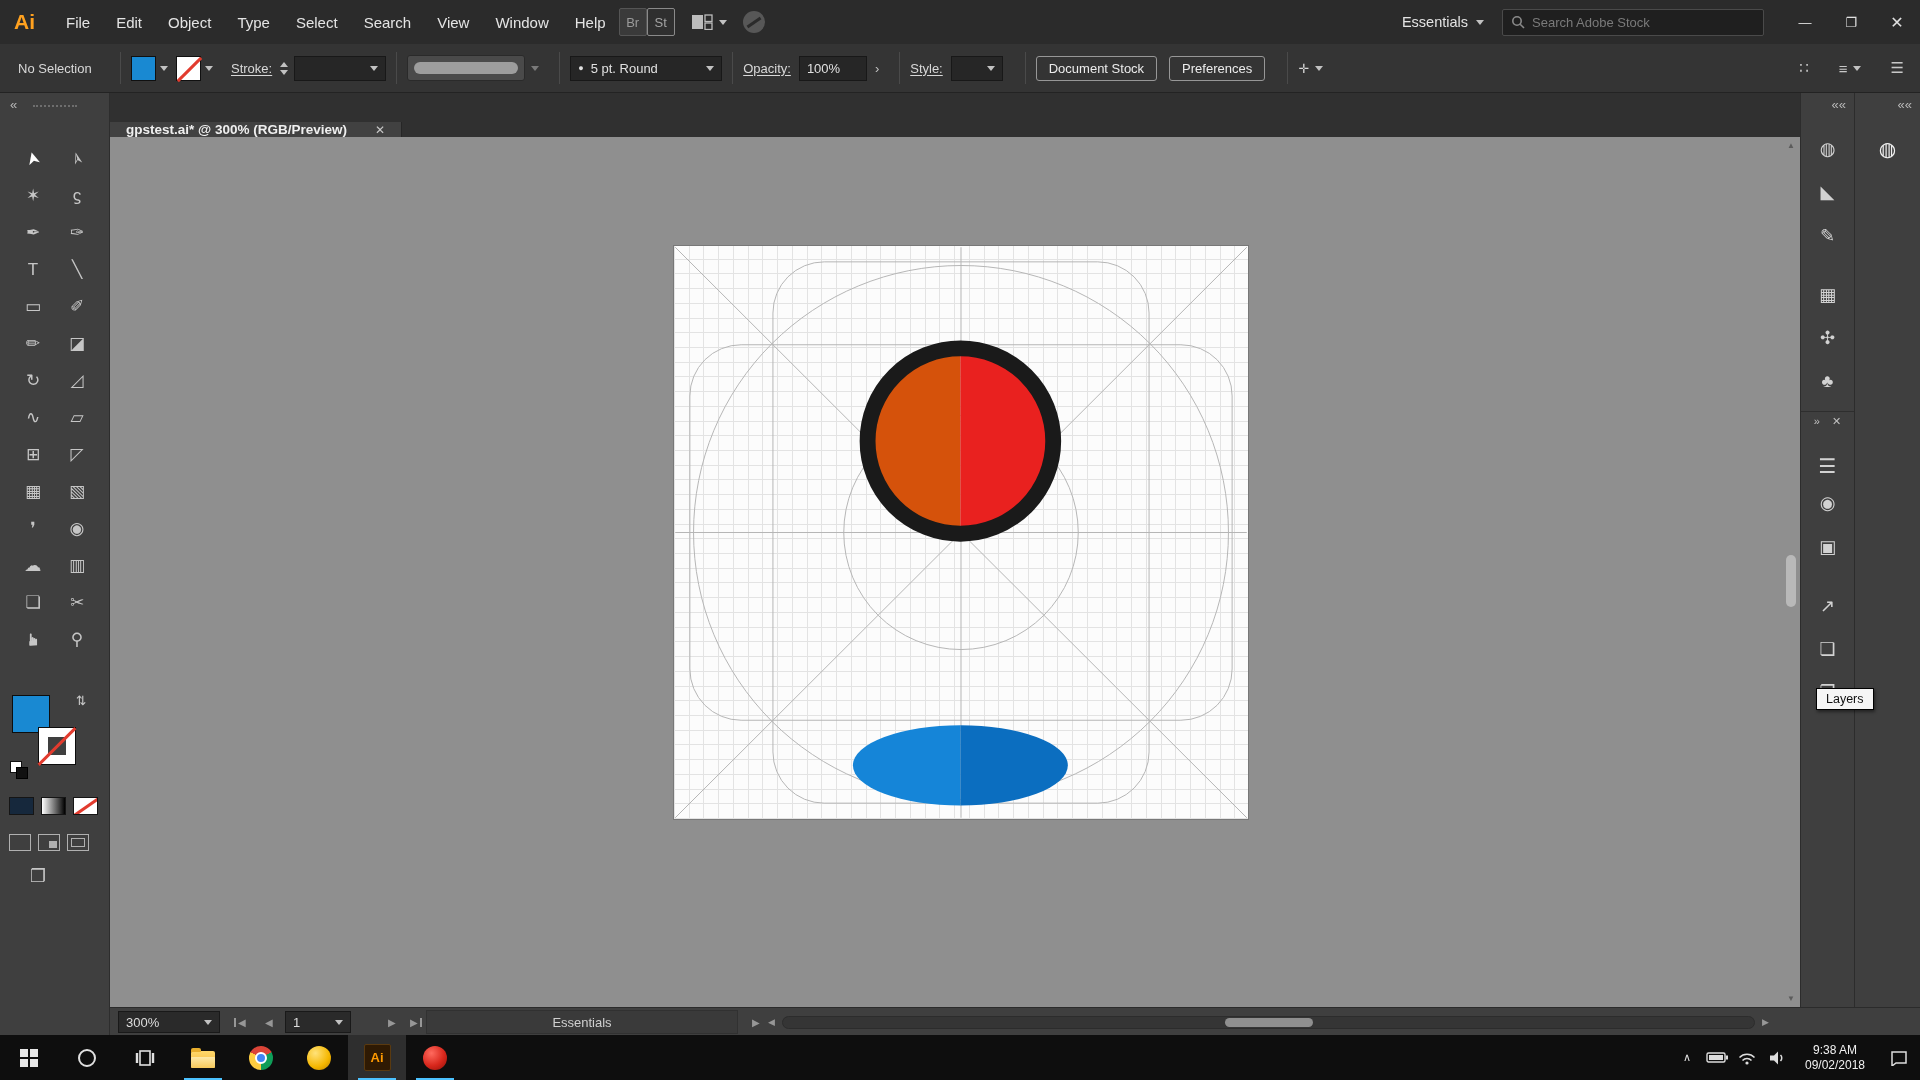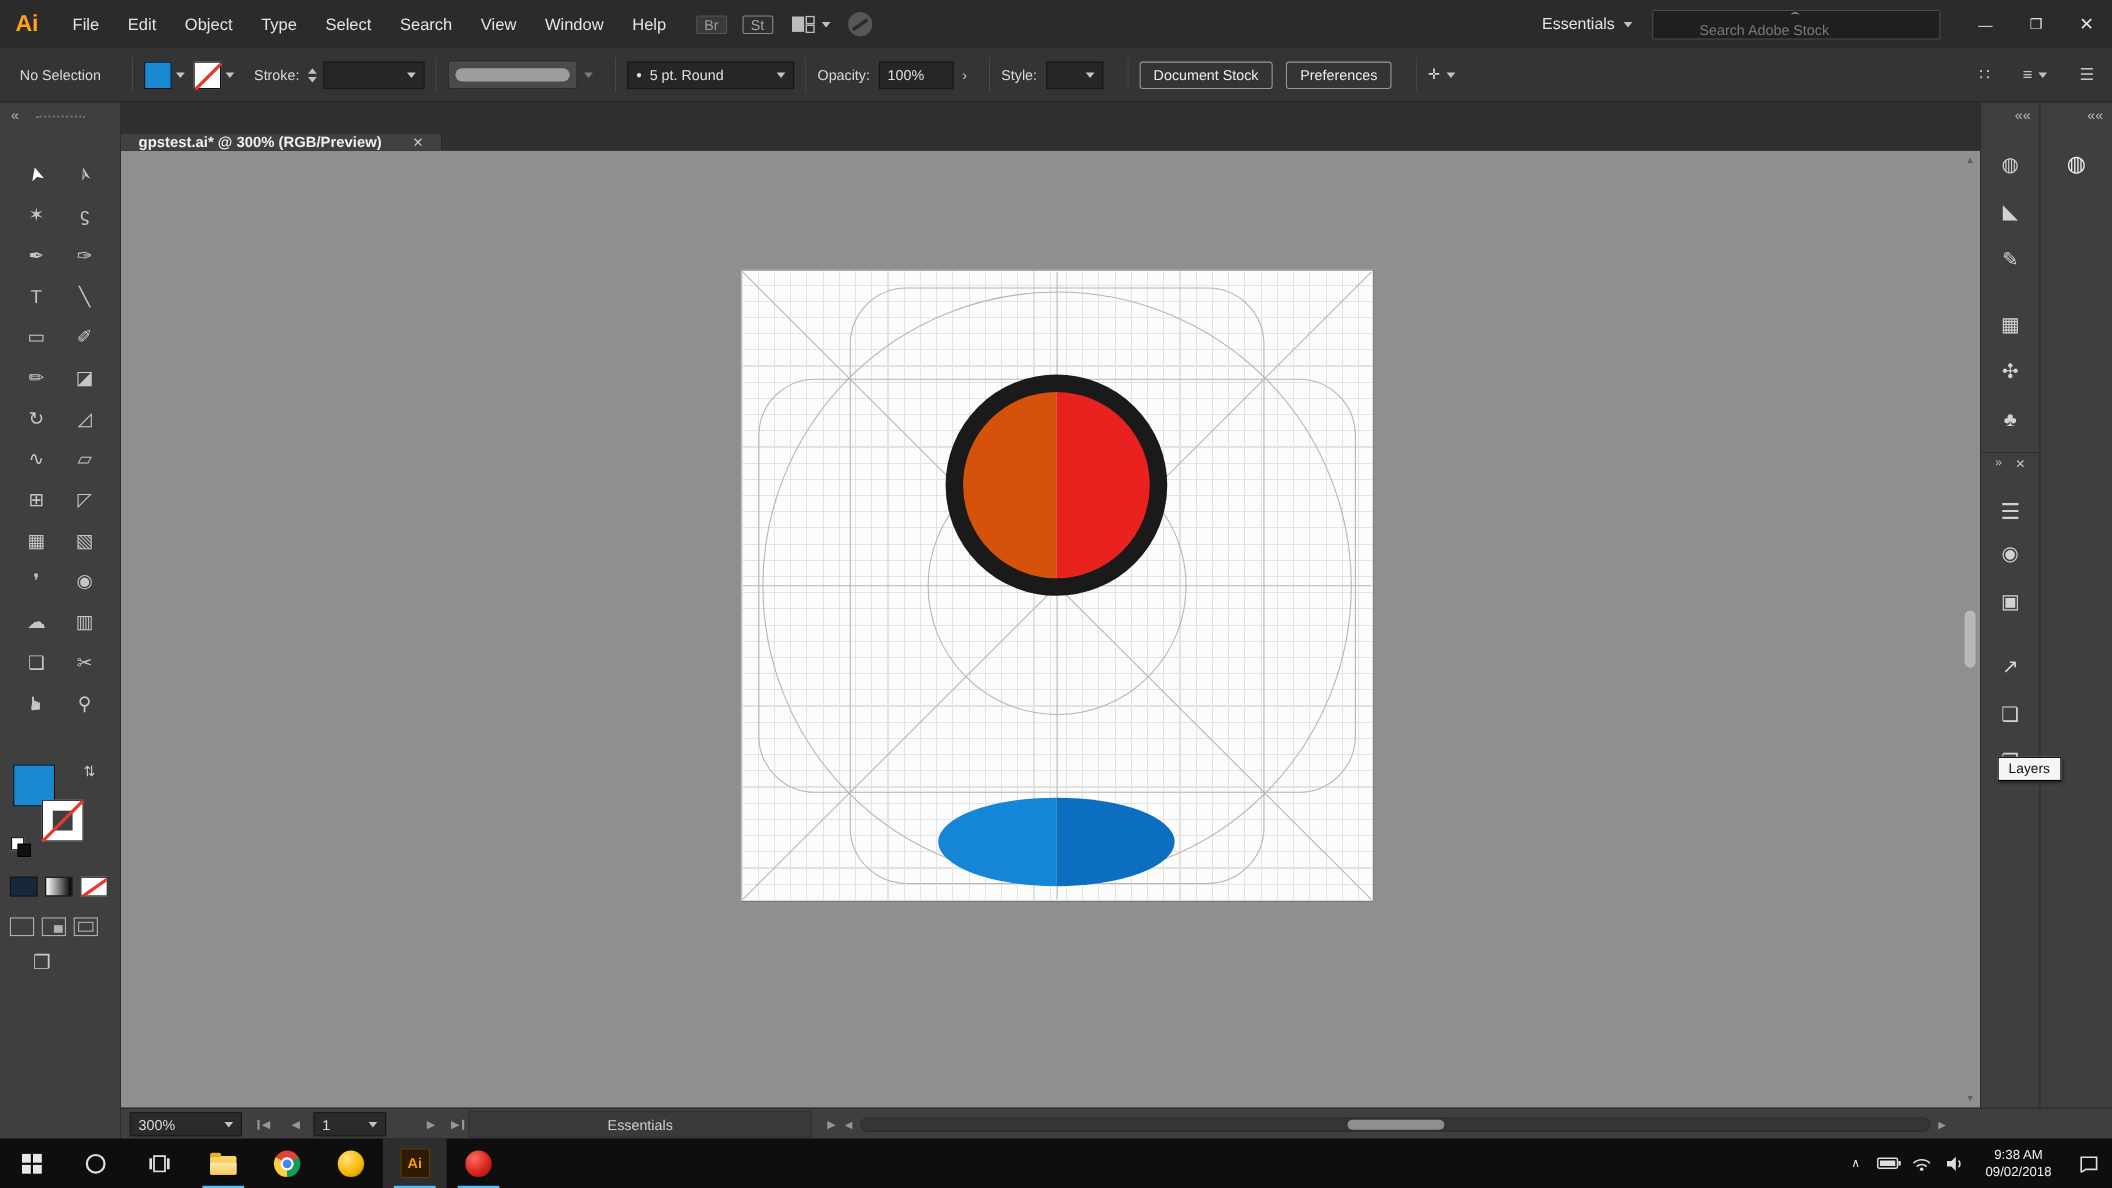--- a/index.html
+++ b/index.html
@@ -14,41 +14,41 @@
   .vsep{width:1px;height:32px;background:#242424;border-right:1px solid #4a4a4a;margin:0 10px;}
   .combo{display:flex;align-items:center;background:#262626;border:1px solid #181818;
          box-shadow:inset 0 1px 0 #4c4c4c00;height:25px;color:#e0e0e0;font-size:13px;padding:0 7px;gap:7px;}
   .combo .spacer{flex:1;}
 
   
   #menubar{position:absolute;top:0;left:0;width:1920px;height:44px;background:#2b2b2b;
            display:flex;align-items:center;color:#e4e4e4;font-size:15px;z-index:20;}
   .ai-logo{color:#ffa11f;font-weight:bold;font-size:21px;padding:0 18px 0 14px;}
   .menu-item{padding:0 13px;height:44px;display:flex;align-items:center;cursor:default;}
-  .badge{width:28px;height:17px;border-radius:2px;display:flex;align-items:center;justify-content:center;
-         font-size:13px;margin-left:14px;}
+  .badge{width:28px;height:28px;border-radius:2px;display:flex;align-items:center;justify-content:center;
+         font-size:13px;margin-left:0;}
   .badge.br{color:#9a9a9a;background:#3a3a3a;border:1px solid #555;}
   .badge.st{color:#a3a3a3;background:#2f2f2f;border:1px solid #8a8a8a;}
   .ws-icon{margin-left:16px;display:flex;align-items:center;gap:6px;}
   .sync-icon{margin-left:16px;width:22px;height:22px;border-radius:50%;background:#575757;position:relative;}
   .sync-icon::after{content:"";position:absolute;left:3px;top:10px;width:16px;height:3px;background:#2b2b2b;transform:rotate(-35deg);}
   #mb-right{margin-left:auto;display:flex;align-items:center;gap:18px;}
   .workspace{display:flex;align-items:center;gap:8px;font-size:14.5px;}
   .searchbox{width:262px;height:27px;background:#1f1f1f;border:1px solid #4a4a4a;border-radius:2px;
-             display:flex;align-items:center;padding:0 8px;gap:7px;flex-direction:column;}
+             display:flex;align-items:center;padding:0 8px;gap:7px;}
   .searchbox input{flex:1;background:transparent;border:none;outline:none;color:#cccccc;font-size:13px;
              font-family:"Liberation Sans",sans-serif;}
   .searchbox input::placeholder{color:#7a7a7a;}
   .winbtn{width:46px;height:44px;display:flex;align-items:center;justify-content:center;font-size:13px;color:#e0e0e0;}
 
   
   #controlbar{position:absolute;top:44px;left:0;width:1920px;height:49px;background:#343434;
               border-bottom:1px solid #232323;display:flex;align-items:center;color:#d8d8d8;
               font-size:13px;padding-left:18px;z-index:19;}
-  .cb-label{text-underline-offset:2px;}
+  .cb-label{text-decoration:underline;text-underline-offset:2px;}
   .swatch{width:25px;height:25px;border:1px solid #101010;position:relative;}
   .swatch.fill{background:#1989d2;}
   .swatch.stroke-none{background:#fff;}
   .swatch.stroke-none::after{content:"";position:absolute;left:-4px;top:11px;width:33px;height:3px;
        background:#e23b2e;transform:rotate(-45deg);}
   .sw-group{display:flex;align-items:center;gap:4px;margin-right:8px;}
   .stepper{display:flex;flex-direction:column;gap:3px;margin:0 6px 0 8px;}
   .stepper i{width:0;height:0;border-left:4px solid transparent;border-right:4px solid transparent;display:block;}
   .stepper .up{border-bottom:5px solid #c2c2c2;}
   .stepper .dn{border-top:5px solid #c2c2c2;}

